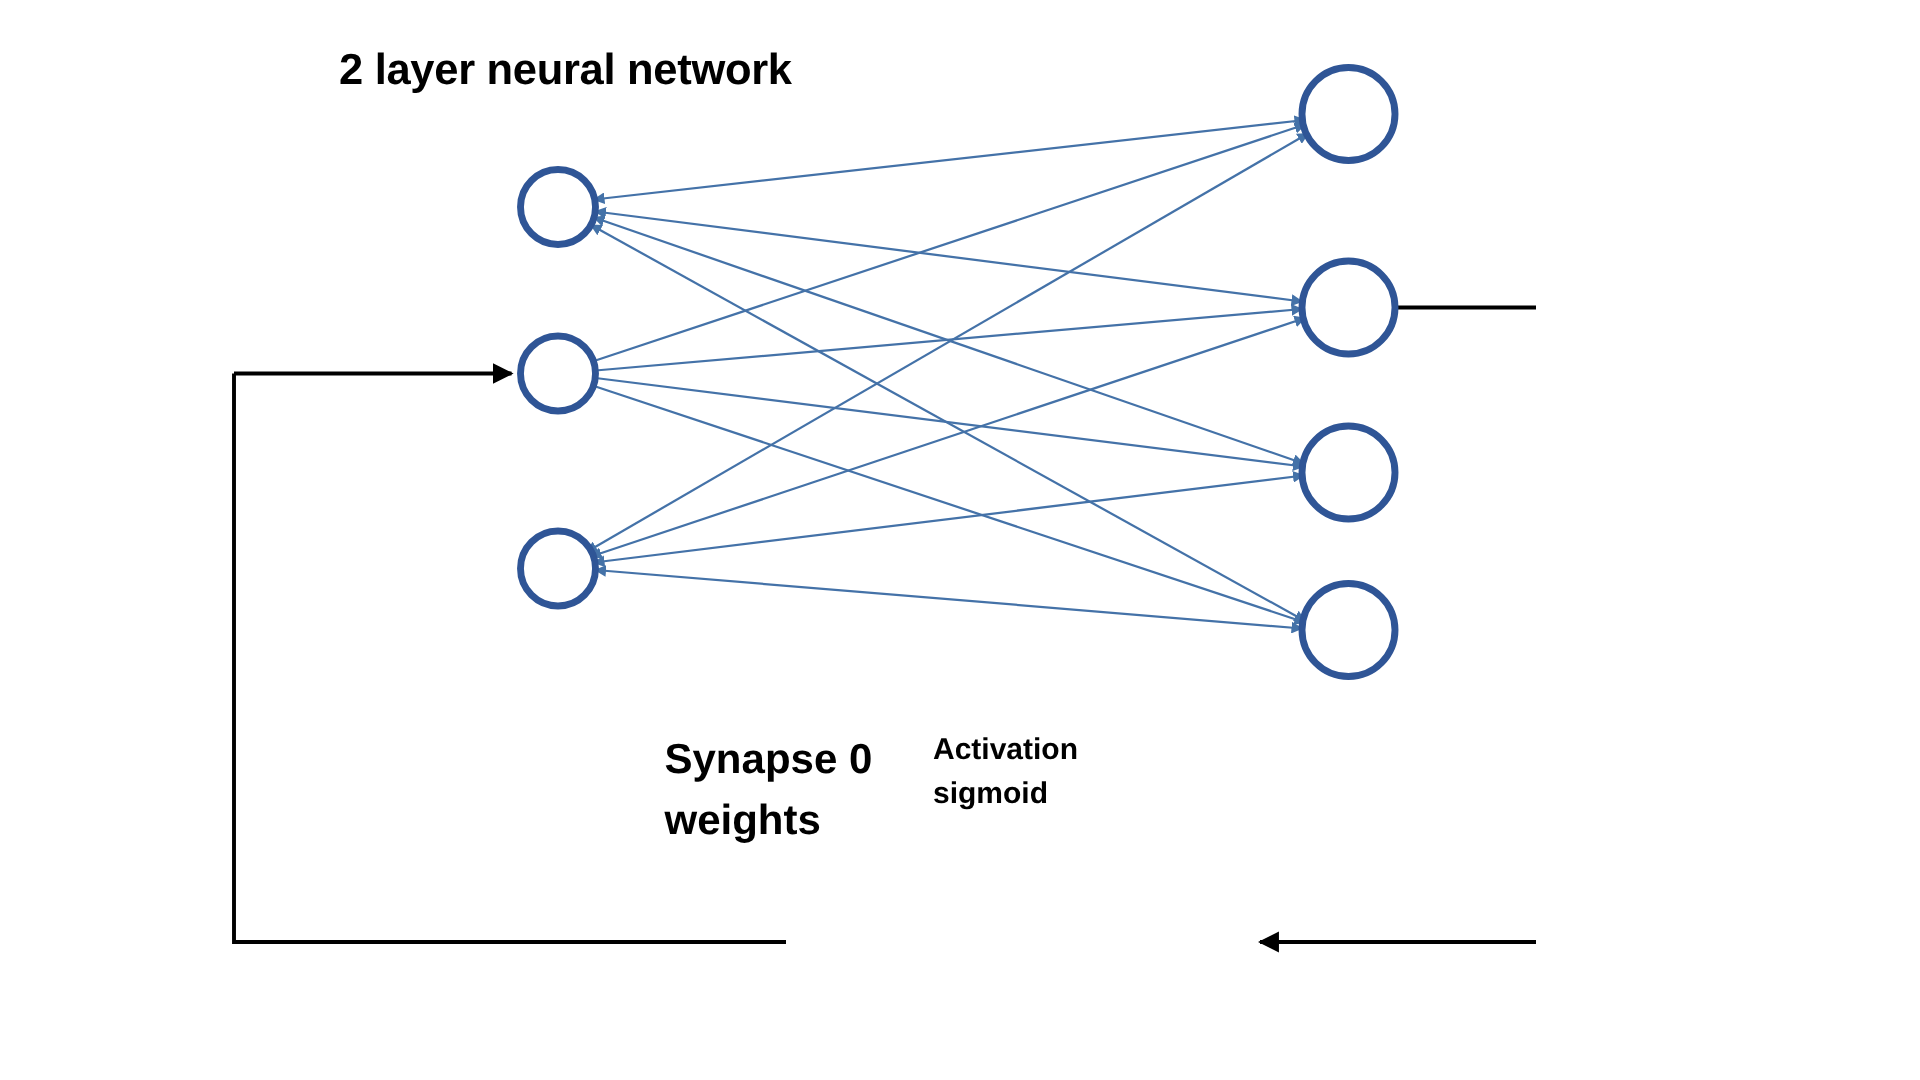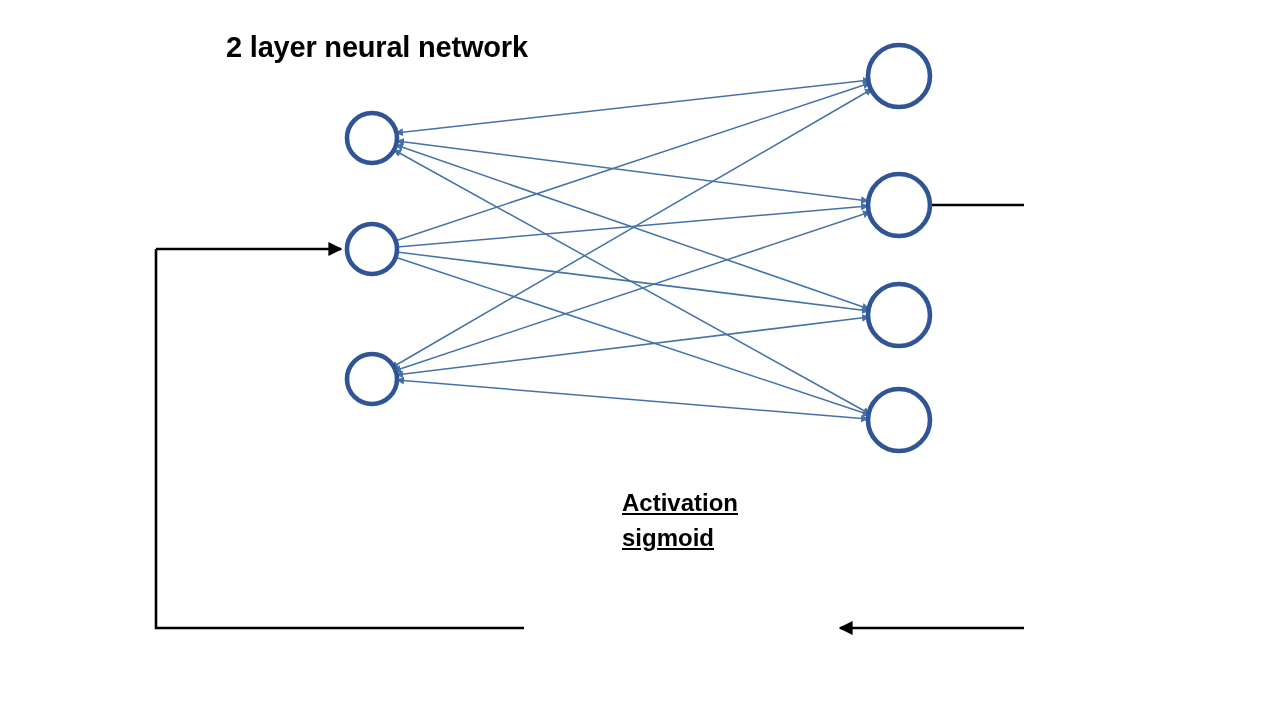--- a/index.html
+++ b/index.html
@@ -42,22 +42,21 @@
     font-size: 28px;
   }
   #label-synapse0 {
     left: 443px;
     top: 486px;
     font-size: 28px;
   }
   #label-activation {
     left: 622px;
     top: 486px;
-    font-size: 24px;
-    text-decoration: underline;
+    font-size: 20px;
   }
   #label-layer1 {
     left: 858px;
     top: 486px;
     font-size: 28px;
   }
   #label-feedback {
     left: 528px;
     top: 608px;
     font-size: 29px;
@@ -120,19 +119,21 @@
       <circle cx="899" cy="76" r="31" fill="#FFFFFF" stroke="#2F5596" stroke-width="4.6"></circle>
       <circle cx="899" cy="205" r="31" fill="#FFFFFF" stroke="#2F5596" stroke-width="4.6"></circle>
       <circle cx="899" cy="315" r="31" fill="#FFFFFF" stroke="#2F5596" stroke-width="4.6"></circle>
       <circle cx="899" cy="420" r="31" fill="#FFFFFF" stroke="#2F5596" stroke-width="4.6"></circle>
     </g>
   </svg>
 
   <div class="diagram-label" id="title-label">2 layer neural network</div>
 
 
+  <div class="diagram-label" id="label-synapse0">Synapse 0
+weights</div>
 
   <div class="diagram-label" id="label-activation">Activation
 sigmoid</div>
 
 
 
 </div>
 
 </body></html>

